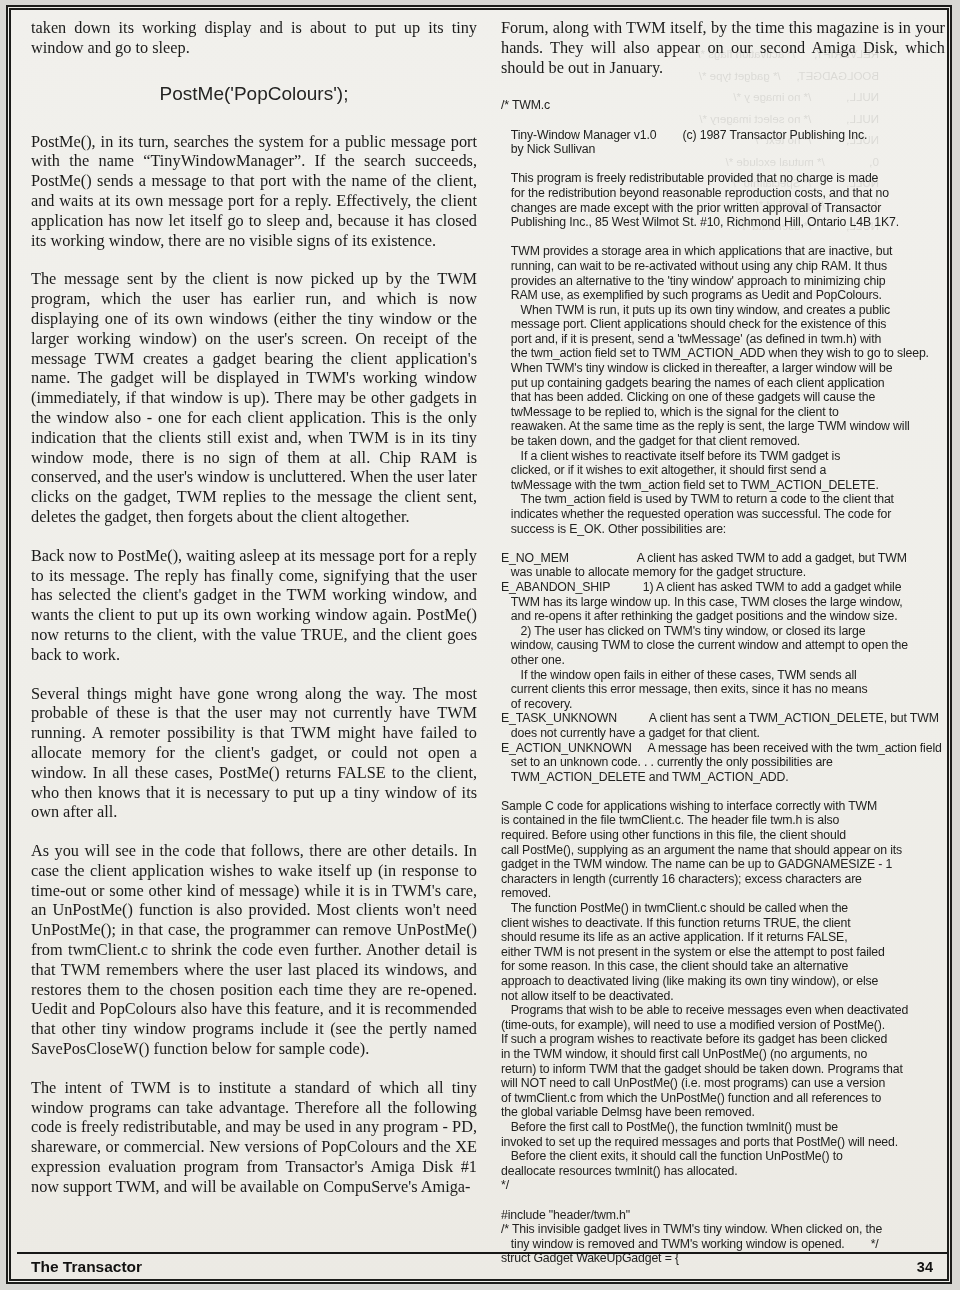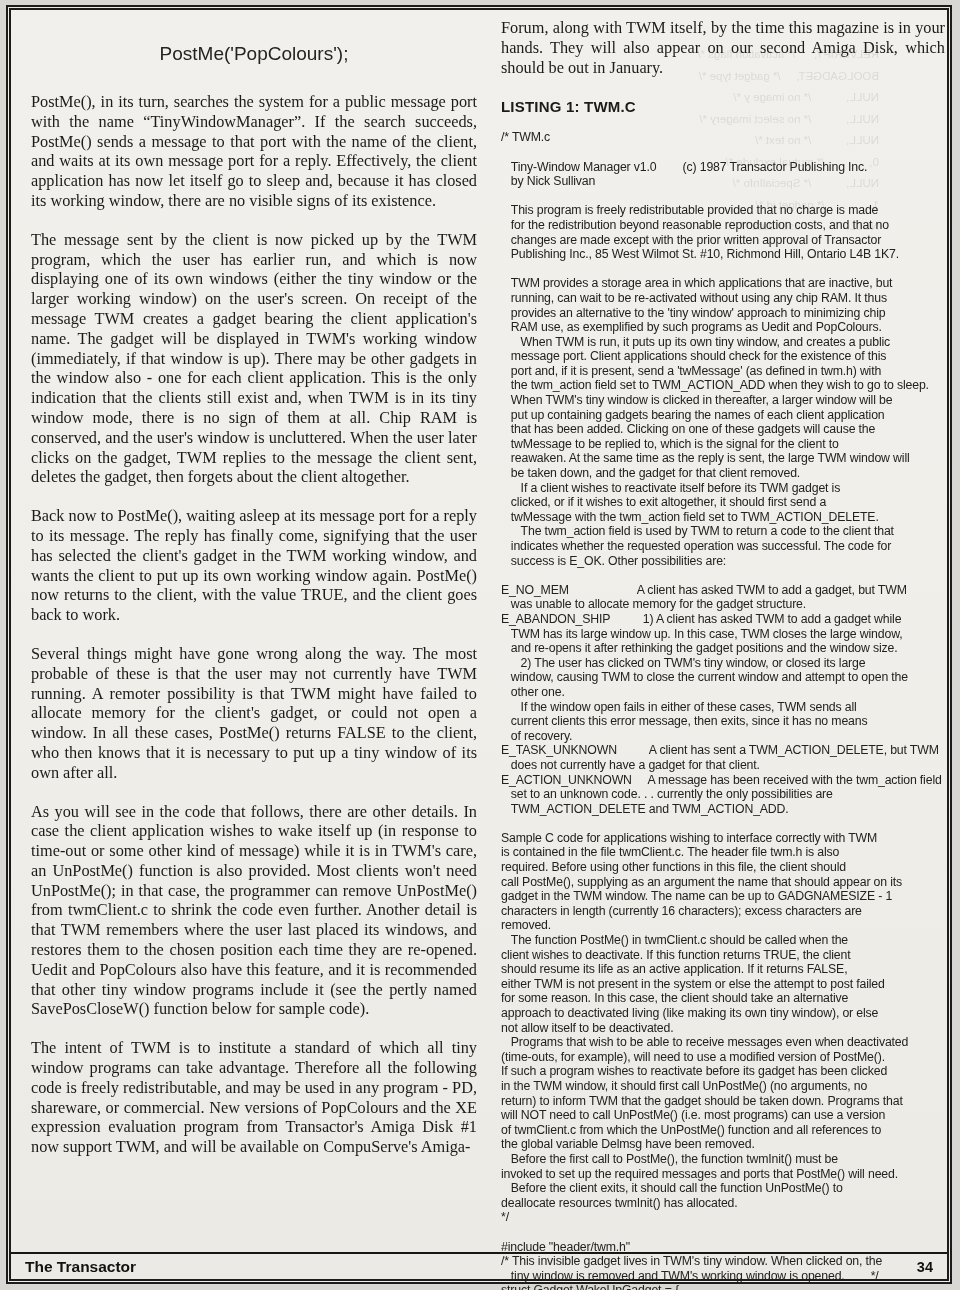--- a/index.html
+++ b/index.html
@@ -48,21 +48,21 @@
     margin:0 0 15px 0;letter-spacing:0.2px;
   }
   .listing{
     margin:0;
     font-family:"Liberation Sans", sans-serif;
     font-size:12.3px;line-height:14.6px;letter-spacing:-0.15px;
     white-space:pre-wrap;
     color:#222220;
   }
   .footer{
-    position:absolute;left:0;right:0;bottom:0;height:27px;
+    position:absolute;left:6px;right:0;bottom:0;height:27px;
     border-top:2px solid #171716;
     display:flex;align-items:center;
     padding:0 14px;box-sizing:border-box;
     font-family:"Liberation Sans", sans-serif;
     font-weight:700;font-size:15.5px;color:#121211;
   }
   .f-left{flex:1;text-align:left;}
   .f-center{flex:0 0 auto;text-align:center;font-size:14.5px;}
   .f-right{flex:1;text-align:right;}
 </style>
@@ -75,32 +75,32 @@
 BOOLGADGET,     /* gadget type */
 NULL,           /* no image y */
 NULL,           /* no select imagery */
 NULL,           /* no text */
 0,              /* mutual exclude */
 NULL,           /* SpecialInfo */
 1,              /* gadget id */
 NULL,           /* user data */</div>
 
   <div class="col col-left">
+    <p class="body-p">taken down its working display and is about to put up its tiny window and go to sleep.</p>
     <div class="code-center">PostMe('PopColours');</div>
     <p class="body-p">PostMe(), in its turn, searches the system for a public message port with the name “TinyWindowManager”. If the search succeeds, PostMe() sends a message to that port with the name of the client, and waits at its own message port for a reply. Effectively, the client application has now let itself go to sleep and, because it has closed its working window, there are no visible signs of its existence.</p>
     <p class="body-p">The message sent by the client is now picked up by the TWM program, which the user has earlier run, and which is now displaying one of its own windows (either the tiny window or the larger working window) on the user's screen. On receipt of the message TWM creates a gadget bearing the client application's name. The gadget will be displayed in TWM's working window (immediately, if that window is up). There may be other gadgets in the window also - one for each client application. This is the only indication that the clients still exist and, when TWM is in its tiny window mode, there is no sign of them at all. Chip RAM is conserved, and the user's window is uncluttered. When the user later clicks on the gadget, TWM replies to the message the client sent, deletes the gadget, then forgets about the client altogether.</p>
     <p class="body-p">Back now to PostMe(), waiting asleep at its message port for a reply to its message. The reply has finally come, signifying that the user has selected the client's gadget in the TWM working window, and wants the client to put up its own working window again. PostMe() now returns to the client, with the value TRUE, and the client goes back to work.</p>
     <p class="body-p">Several things might have gone wrong along the way. The most probable of these is that the user may not currently have TWM running. A remoter possibility is that TWM might have failed to allocate memory for the client's gadget, or could not open a window. In all these cases, PostMe() returns FALSE to the client, who then knows that it is necessary to put up a tiny window of its own after all.</p>
     <p class="body-p">As you will see in the code that follows, there are other details. In case the client application wishes to wake itself up (in response to time-out or some other kind of message) while it is in TWM's care, an UnPostMe() function is also provided. Most clients won't need UnPostMe(); in that case, the programmer can remove UnPostMe() from twmClient.c to shrink the code even further. Another detail is that TWM remembers where the user last placed its windows, and restores them to the chosen position each time they are re-opened. Uedit and PopColours also have this feature, and it is recommended that other tiny window programs include it (see the pertly named SavePosCloseW() function below for sample code).</p>
     <p class="body-p">The intent of TWM is to institute a standard of which all tiny window programs can take advantage. Therefore all the following code is freely redistributable, and may be used in any program - PD, shareware, or commercial. New versions of PopColours and the XE expression evaluation program from Transactor's Amiga Disk #1 now support TWM, and will be available on CompuServe's Amiga-</p>
   </div>
 
   <div class="col col-right">
     <p class="body-p intro">Forum, along with TWM itself, by the time this magazine is in your hands. They will also appear on our second Amiga Disk, which should be out in January.</p>
-    <h3 class="listing-heading">LISTING 1: TWM.C</h3>
     <pre class="listing">/* TWM.c
 
    Tiny-Window Manager v1.0        (c) 1987 Transactor Publishing Inc.
    by Nick Sullivan
 
    This program is freely redistributable provided that no charge is made
    for the redistribution beyond reasonable reproduction costs, and that no
    changes are made except with the prior written approval of Transactor
    Publishing Inc., 85 West Wilmot St. #10, Richmond Hill, Ontario L4B 1K7.
 

